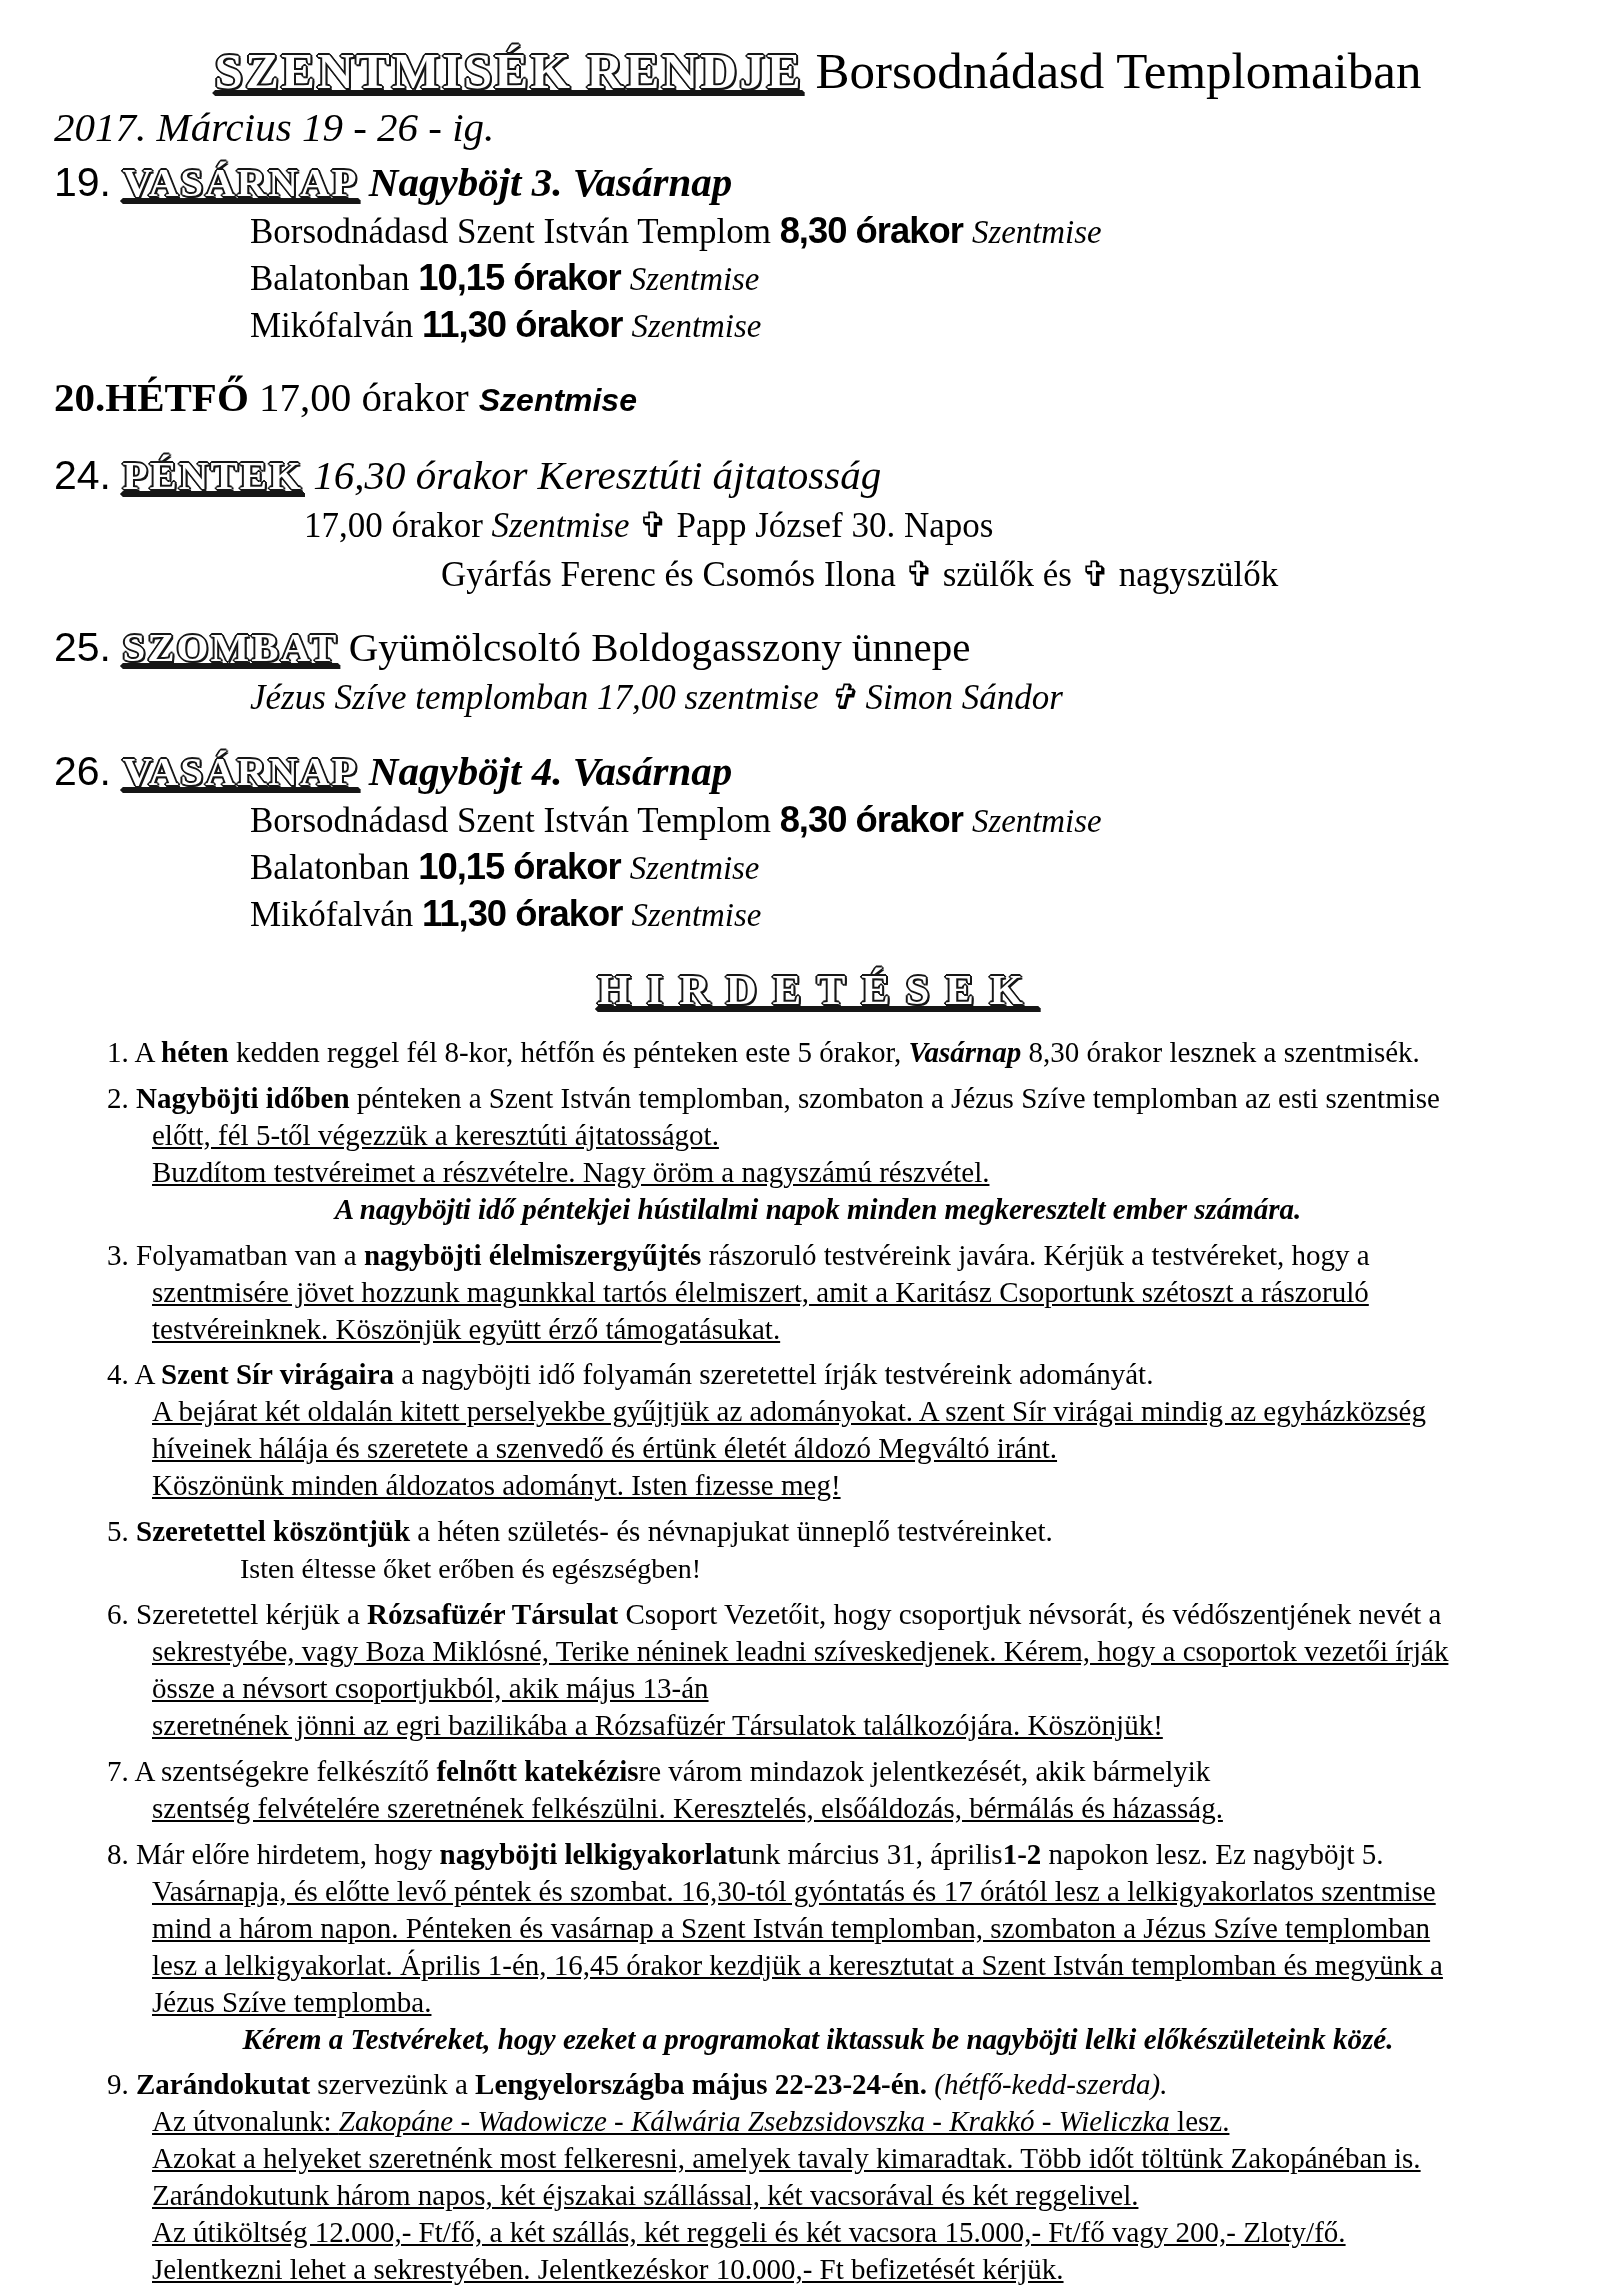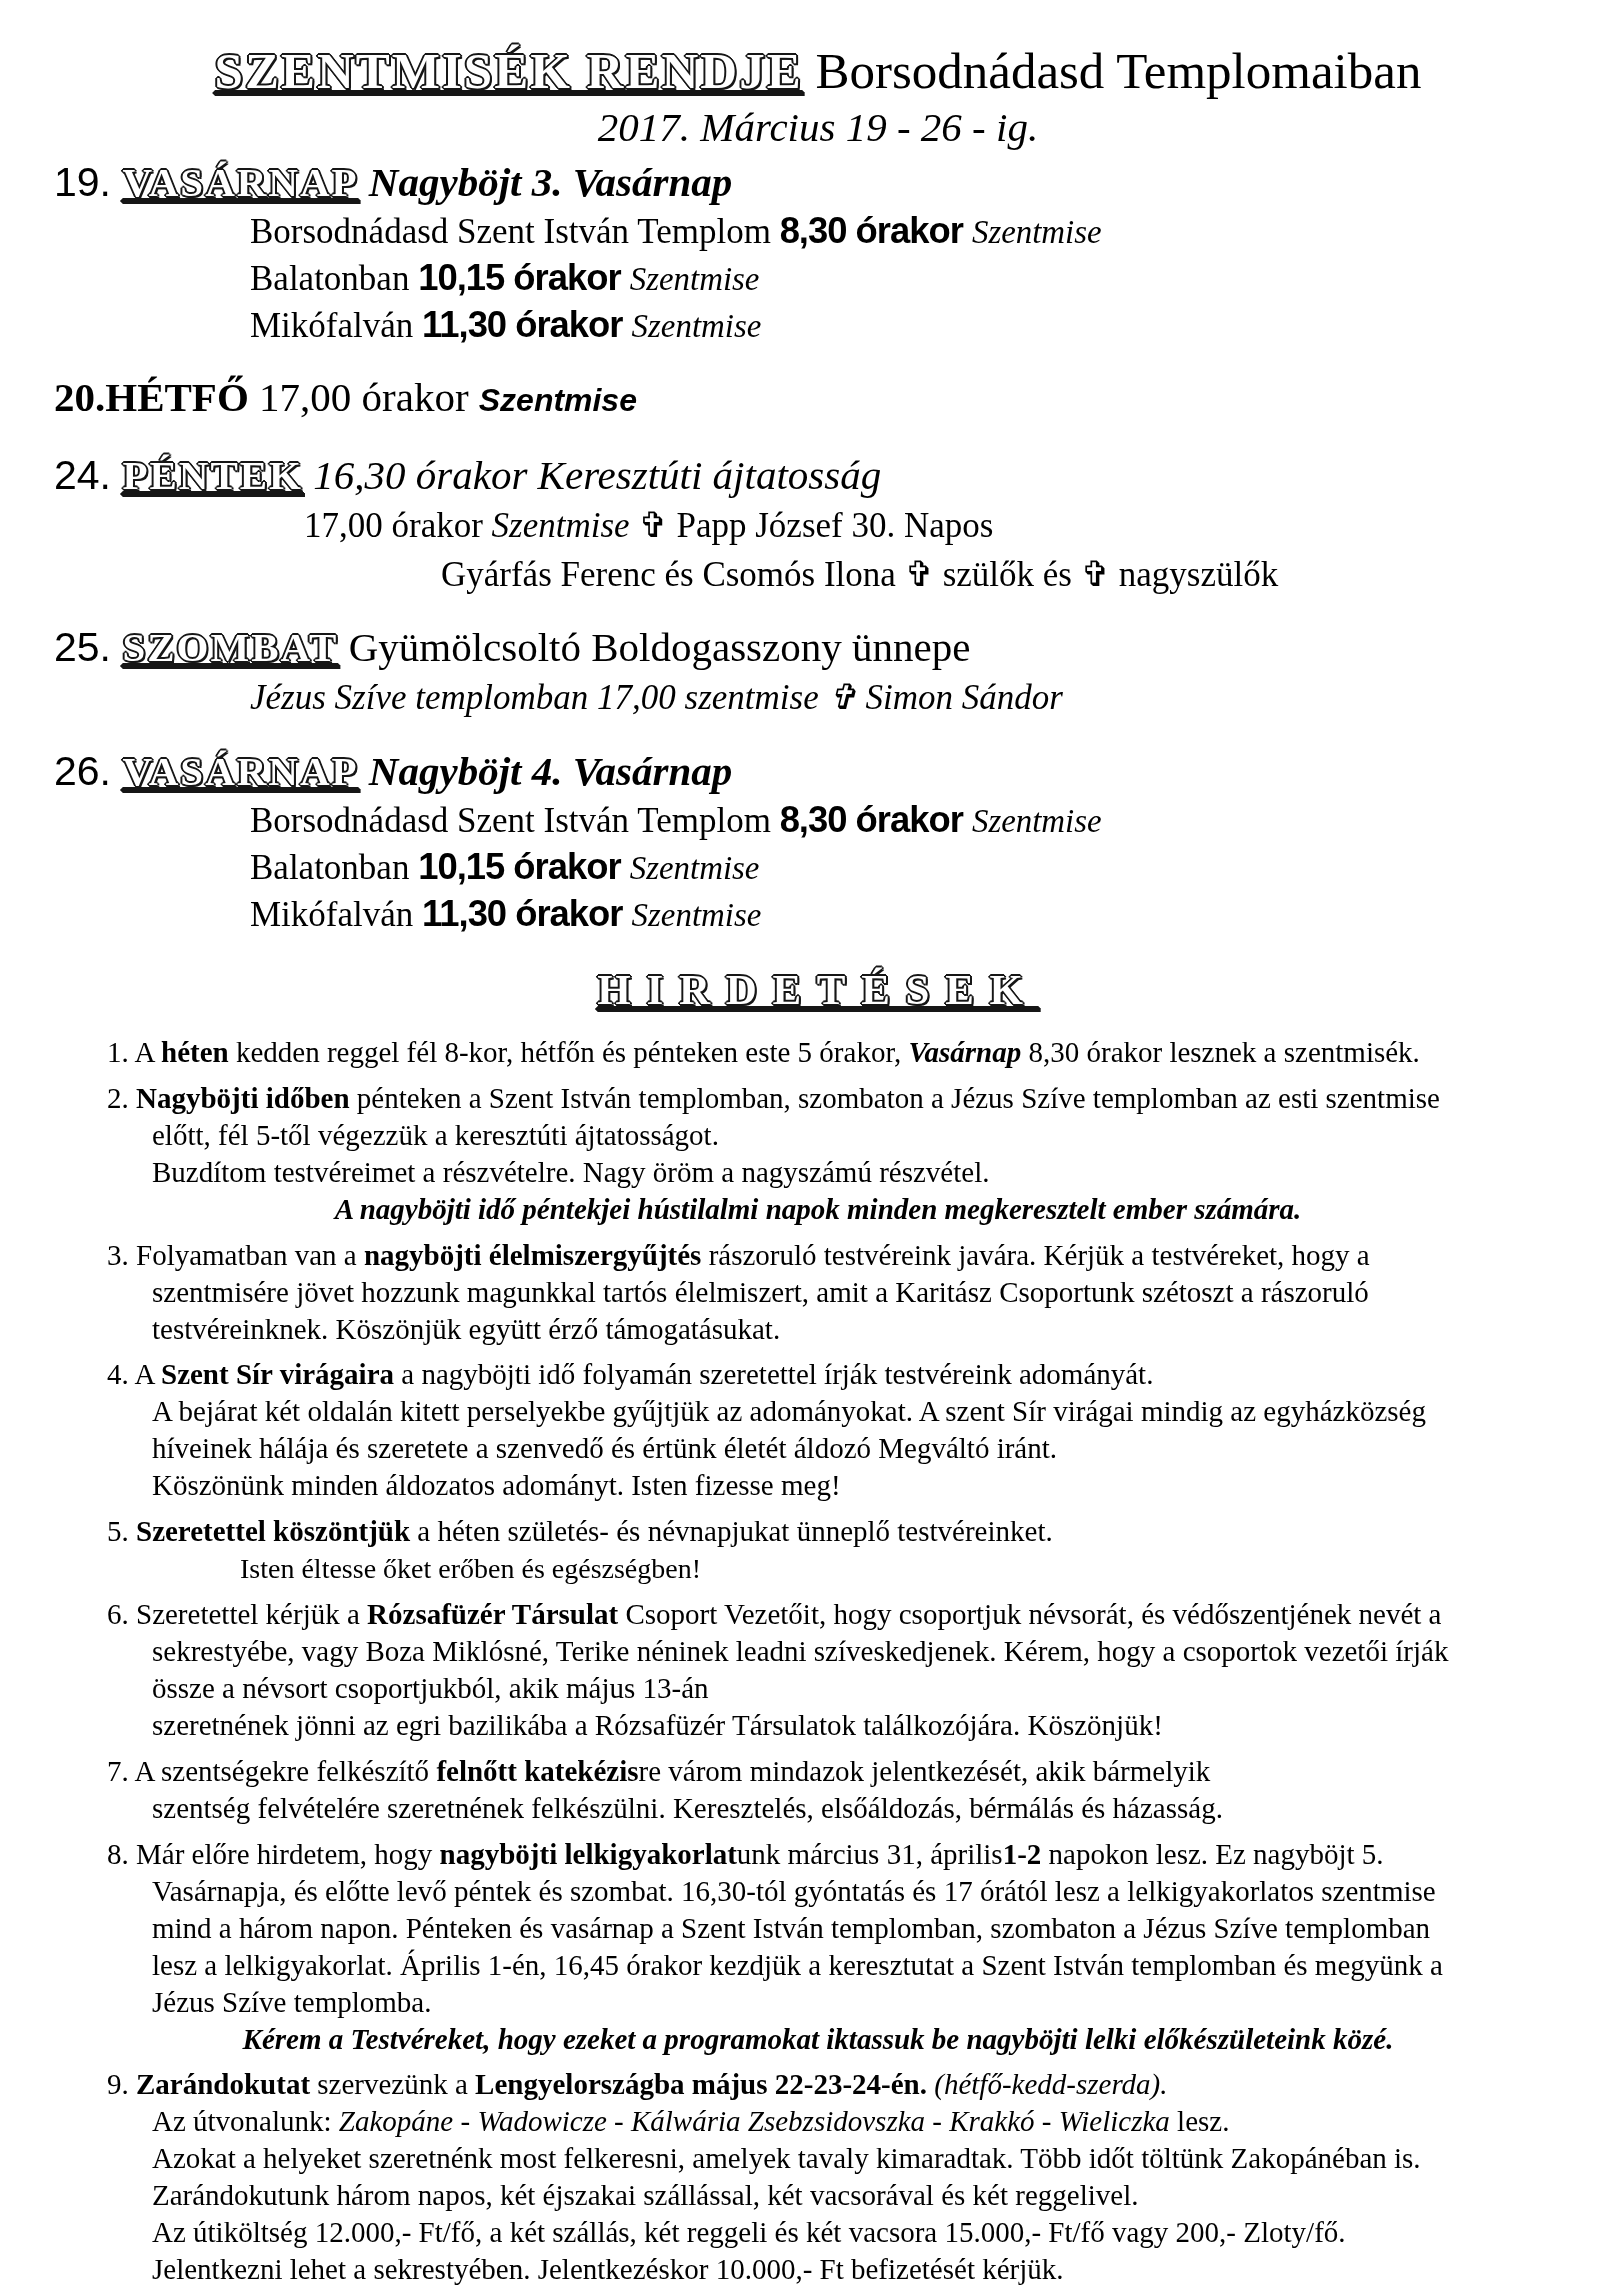--- a/index.html
+++ b/index.html
@@ -11,21 +11,21 @@
   }
   #page {
     box-sizing:border-box;
     width:1621px; height:1711px;
     padding:41px 39px 19.6px 54px;
   }
   .line { white-space:nowrap; }
 
   
   .title-line { text-align:center; font-size:51px; line-height:61px; }
-  .subtitle   { text-align:center; font-size:41px; line-height:51px; font-style:italic; }
+  .subtitle   { text-align:left; font-size:41px; line-height:51px; font-style:italic; }
 
   
   .s-decor {
     font-weight:bold; letter-spacing:2px; color:#fff;
     text-shadow:-2px 0 0 #161616, 2px 0 0 #161616, 0 -2px 0 #161616, 0 2px 0 #161616,
                 -1px -1px 0 #161616, 1px -1px 0 #161616, -1px 1px 0 #161616, 2px 2px 0 #161616;
     text-decoration:underline; text-decoration-color:#161616;
     text-decoration-thickness:2px; text-underline-offset:3.9px;
   }
 
@@ -44,21 +44,21 @@
   #schedule .line:first-child { margin-top:3.9px; }
   .b-sched { font-size:35px; line-height:45px; padding-left:196px; }
   .b-sub1  { font-size:35px; line-height:49px; padding-left:250px; }
   .b-sub2  { font-size:35px; line-height:49px; padding-left:387px; }
   .b-jezus { font-size:35px; line-height:49px; padding-left:196px; font-style:italic; }
 
   
   .hird-heading { text-align:center; font-size:43px; line-height:53px; margin:25.5px 0 17.6px 0; }
   .hird-heading .s-decor { letter-spacing:15.7px; }
   .b-ann     { font-size:29px; line-height:37px; padding-left:98px; text-indent:-45px; margin-top:8.8px; }
-  .b-annc    { font-size:29px; line-height:37px; padding-left:98px; }
+  .b-annc    { font-size:29px; line-height:37px; padding-left:98px;text-decoration:underline; }
   .b-anncent { font-size:29px; line-height:37px; text-align:center; font-weight:bold; font-style:italic; }
   .b-annind  { font-size:28px; line-height:37px; padding-left:186px; }
 </style>
 </head>
 <body>
 
 <div id="page">
 
   <div class="title-line"><span class="s-decor">SZENTMISÉK RENDJE</span><span> Borsodnádasd Templomaiban</span></div>
 

